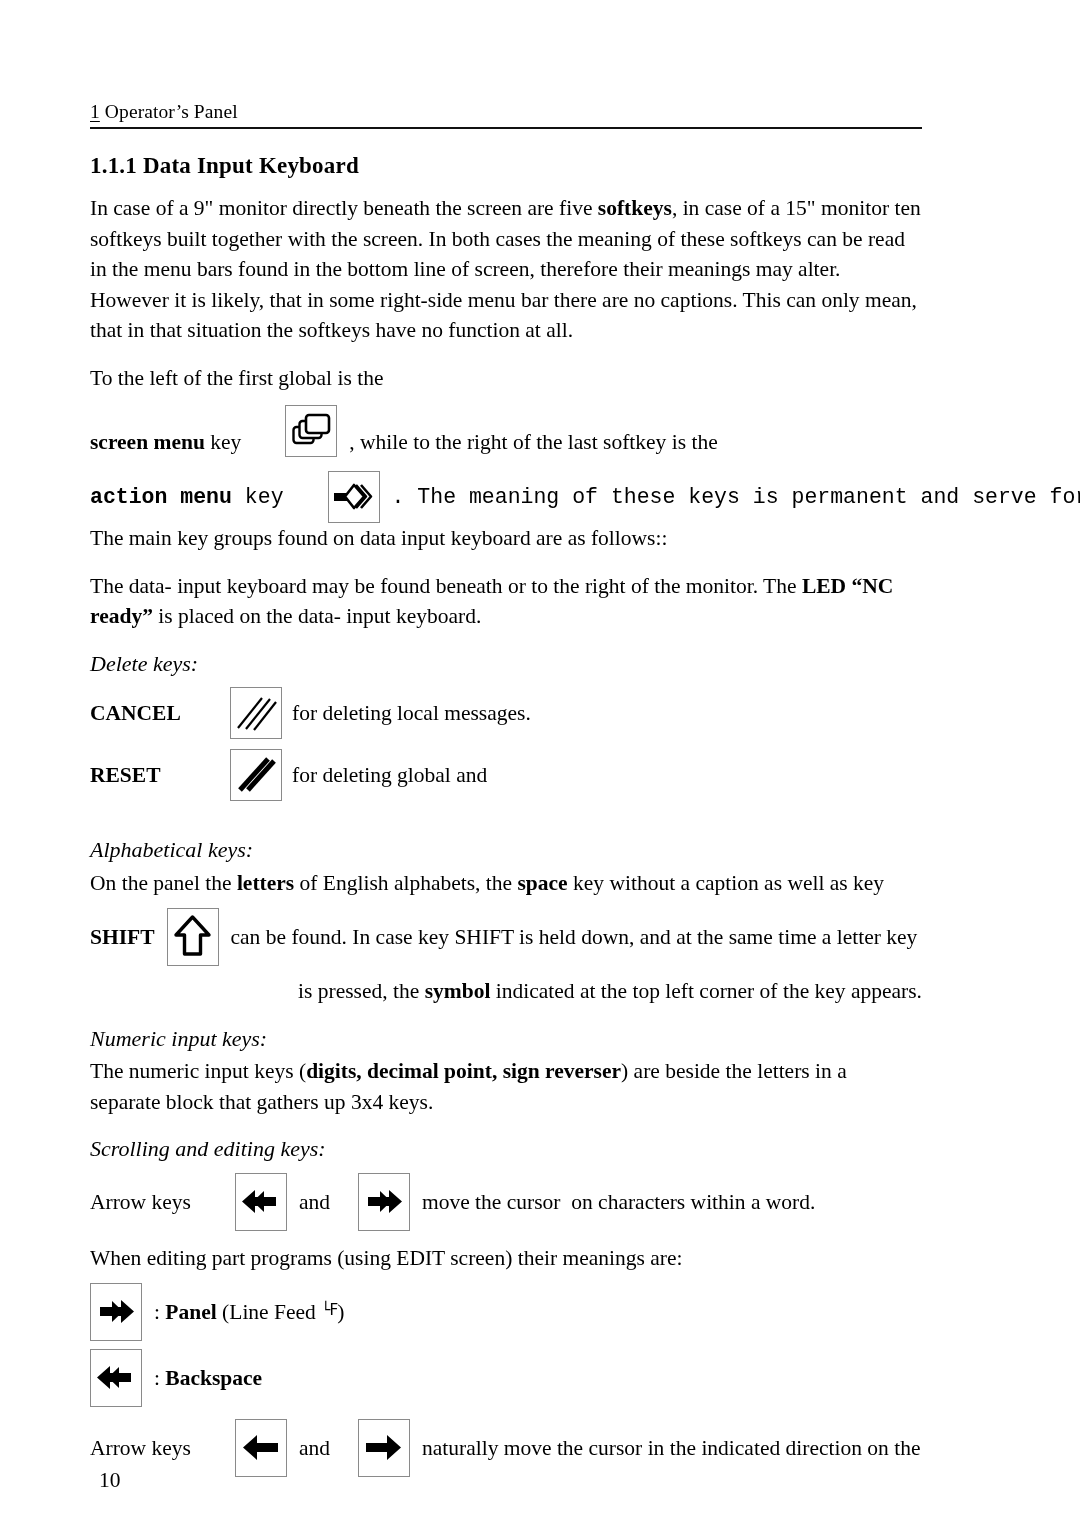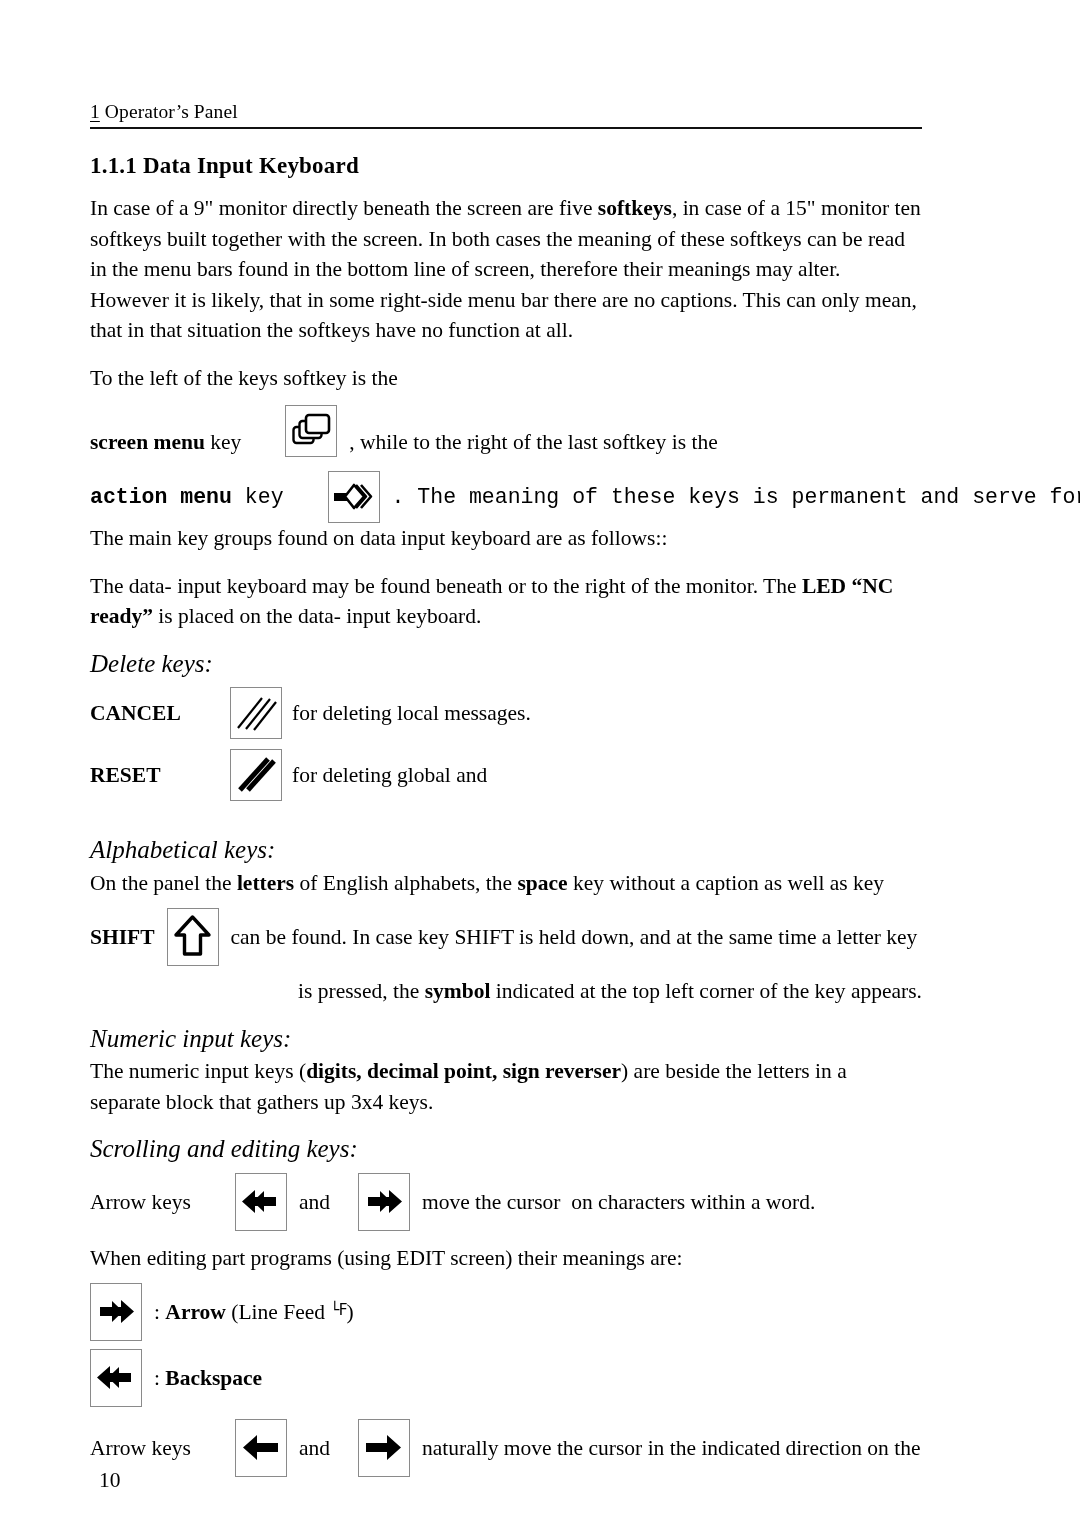--- a/index.html
+++ b/index.html
@@ -51,21 +51,21 @@
     letter-spacing: 0.2px;
   }
   p.para {
     font-size: 21.5px;
     line-height: 30.5px;
     margin: 0 0 17px 0;
     text-align: left;
   }
   p.para.tight { margin-bottom: 0; }
   .italic-head {
-    font-size: 25px;
+    font-size: 22px;
     font-style: italic;
     line-height: 30.5px;
     margin: 16px 0 2px 0;
   }
   b, .b { font-weight: bold; }
 
   
   .keyline {
     display: flex;
     align-items: center;
@@ -117,21 +117,21 @@
 
   <div class="content">
 
     <div class="header-row"><span class="header-num">1</span> <span>Operator’s Panel</span></div>
     <hr class="header-rule">
 
     <h2 class="section-title">1.1.1 Data Input Keyboard</h2>
 
     <p class="para"><span>In case of a 9" monitor directly beneath the screen are five </span><b>softkeys</b><span>, in case of a 15" monitor ten softkeys built together with the screen. In both cases the meaning of these softkeys can be read in the menu bars found in the bottom line of screen, therefore their meanings may alter. However it is likely, that in some right-side menu bar there are no captions. This can only mean, that in that situation the softkeys have no function at all.</span></p>
 
-    <p class="para tight">To the left of the keys softkey is the</p>
+    <p class="para tight">To the left of the first global is the</p>
 
     <div class="keyline" style="margin-top:12px;align-items:flex-end;">
       <span class="txt"><b>screen menu</b><span> key</span></span>
       <span class="keybox kb-52 gap-left-lg">
         <svg width="49" height="49" viewBox="0 0 49 49">
           <rect x="7.5" y="21" width="20" height="16" rx="3" ry="3" fill="#ffffff" stroke="#000000" stroke-width="2.4"></rect>
           <rect x="13.5" y="15" width="22" height="17" rx="3" ry="3" fill="#ffffff" stroke="#000000" stroke-width="2.4"></rect>
           <rect x="20" y="9" width="23" height="18" rx="3" ry="3" fill="#ffffff" stroke="#000000" stroke-width="2.6"></rect>
         </svg>
       </span>
@@ -224,21 +224,21 @@
     <p class="para tight" style="margin-top:12px;">When editing part programs (using EDIT screen) their meanings are:</p>
 
     <div class="keyline" style="margin-top:10px;">
       <span class="keybox kb-52-58">
         <svg width="49" height="55" viewBox="0 0 49 55">
           <path d="M43 27.5 L30 16 L30 23 L9 23 L9 32 L30 32 L30 39 Z" fill="#000000"></path>
           <path d="M32 27.5 L21 17 L21 38 Z" fill="#000000"></path>
         </svg>
       </span>
       <span class="txt gap-left-sm">: </span>
-        <b>Arrow</b>
+        <b>Panel</b>
         <span class="txt"> (Line Feed </span>
         <span class="linefeed-glyph">└F</span>
         <span class="txt">)</span>
     </div>
 
     <div class="keyline" style="margin-top:8px;">
       <span class="keybox kb-52-58">
         <svg width="49" height="55" viewBox="0 0 49 55">
           <path d="M6 27.5 L19 16 L19 23 L40 23 L40 32 L19 32 L19 39 Z" fill="#000000"></path>
           <path d="M17 27.5 L28 17 L28 38 Z" fill="#000000"></path>

